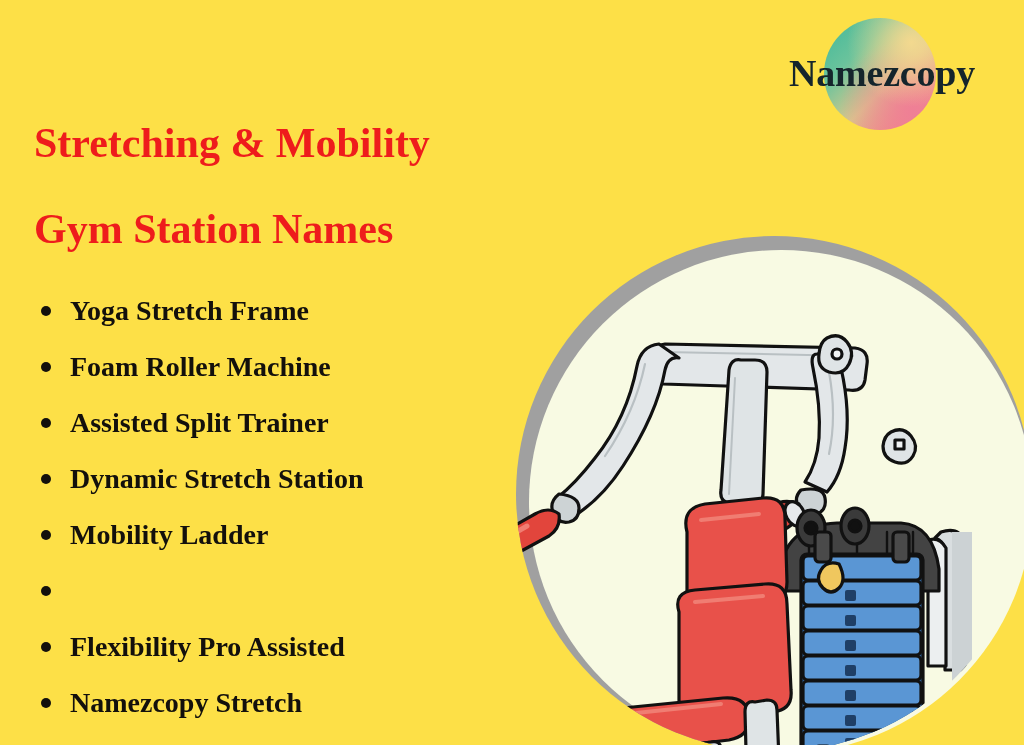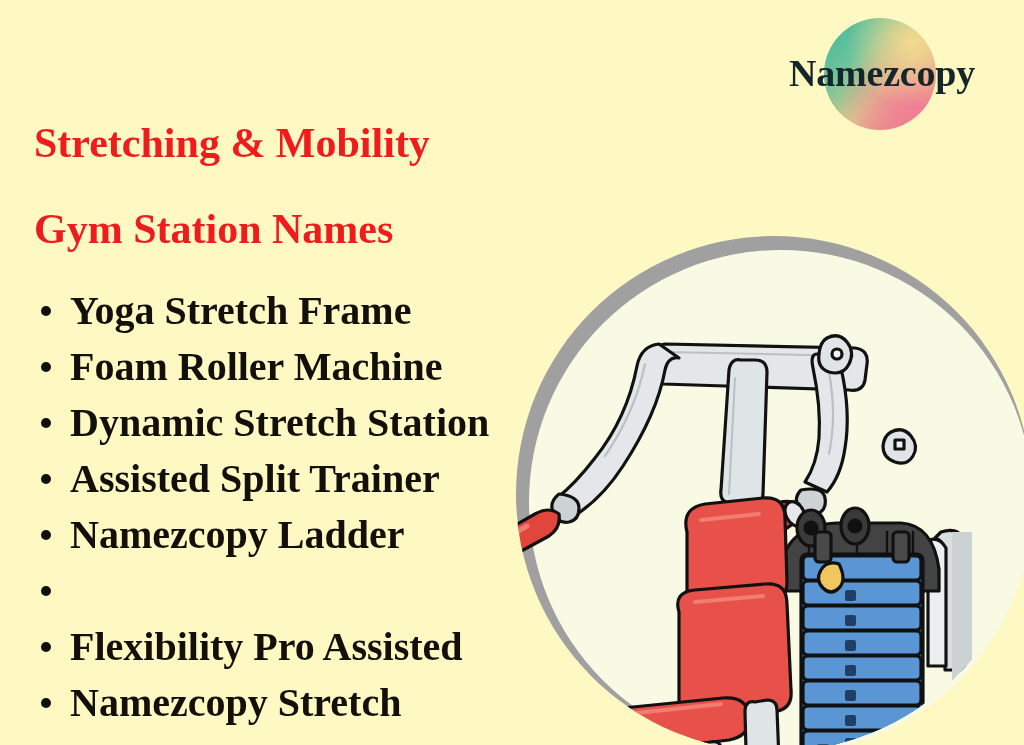--- a/index.html
+++ b/index.html
@@ -13,21 +13,21 @@
     overflow: hidden;
     background: #ccfce5;
     font-family: "Liberation Serif", "DejaVu Serif", serif;
     position: relative;
   }
   .page {
     position: absolute;
     inset: 0;
     width: 1024px;
     height: 745px;
-    background: #fef9c3;
+    background: #fde047;
     overflow: hidden;
   }
 
   
   .logo {
     position: absolute;
     top: 14px;
     right: 22px;
     width: 240px;
     height: 120px;
@@ -85,21 +85,21 @@
     list-style: none;
     z-index: 5;
   }
   .list li {
     position: relative;
     height: 56px;
     line-height: 56px;
     padding-left: 36px;
     color: #13100c;
     font-family: "Liberation Serif", "DejaVu Serif", serif;
-    font-size: 40px;
+    font-size: 28px;
     font-weight: 700;
     white-space: nowrap;
   }
   .list li .bullet {
     position: absolute;
     left: 7px;
     top: 50%;
     margin-top: -5px;
     width: 10px;
     height: 10px;
@@ -304,29 +304,29 @@
     <li>
       <span class="bullet"></span>
       <span>Yoga Stretch Frame</span>
     </li>
     <li>
       <span class="bullet"></span>
       <span>Foam Roller Machine</span>
     </li>
     <li>
       <span class="bullet"></span>
+      <span>Assisted Split Trainer</span>
+    </li>
+    <li>
+      <span class="bullet"></span>
       <span>Dynamic Stretch Station</span>
     </li>
     <li>
       <span class="bullet"></span>
-      <span>Assisted Split Trainer</span>
-    </li>
-    <li>
-      <span class="bullet"></span>
-      <span>Namezcopy Ladder</span>
+      <span>Mobility Ladder</span>
     </li>
     <li>
       <span class="bullet"></span>
     </li>
     <li>
       <span class="bullet"></span>
       <span>Flexibility Pro Assisted</span>
     </li>
     <li>
       <span class="bullet"></span>

